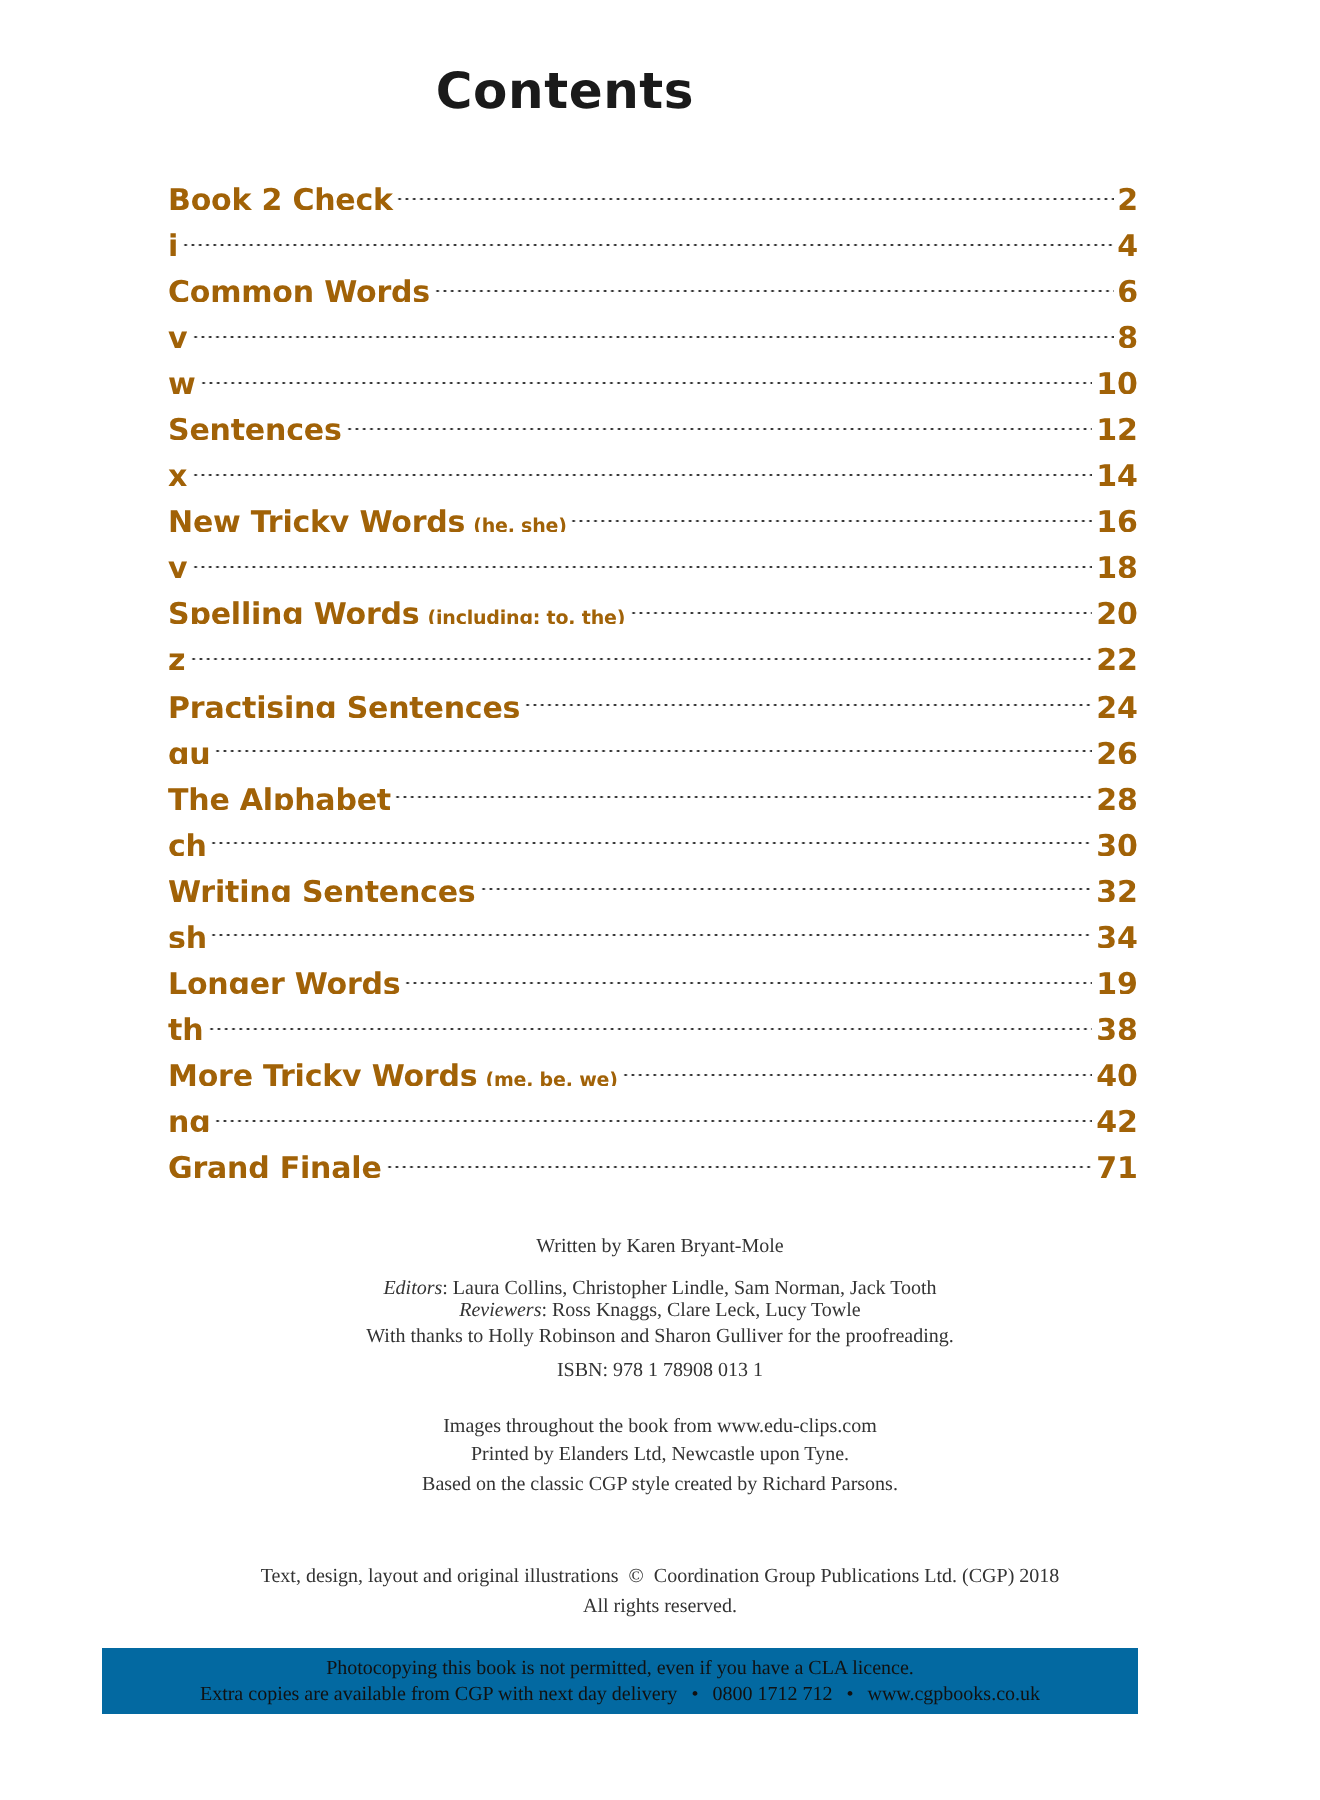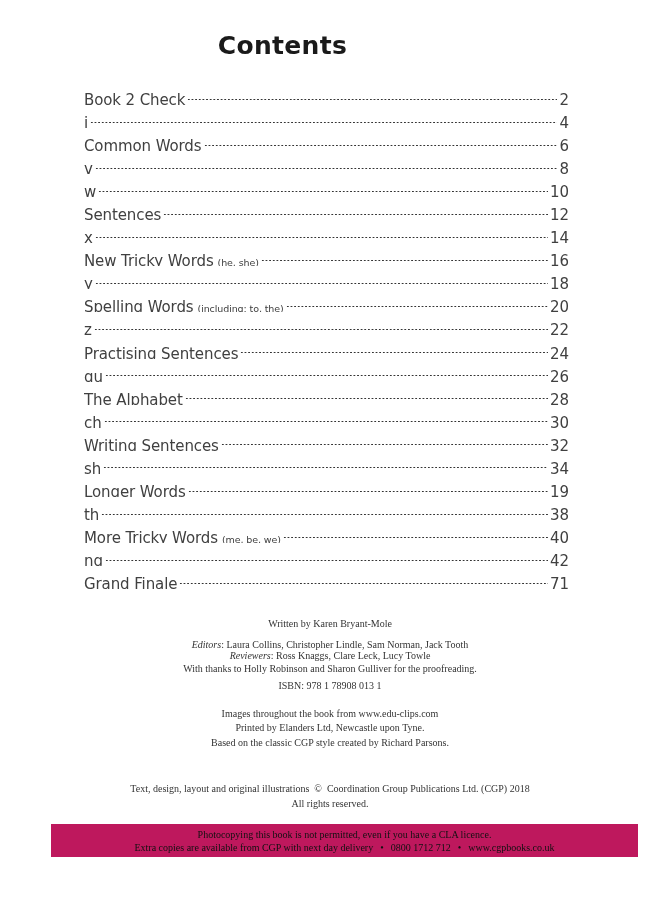--- a/index.html
+++ b/index.html
@@ -5,21 +5,21 @@
     html, body { margin: 0; padding: 0; background: #ffffff; }
     body { width: 660px; height: 900px; position: relative; overflow: hidden; color: #1a1a1a; }
     .title {
       position: absolute; left: 0; width: 565px; top: 31px; text-align: center;
       font-family: "DejaVu Sans", sans-serif; font-weight: bold; font-size: 25px; color: #1a1a1a;
       letter-spacing: 0.3px;
     }
     .toc { position: absolute; left: 84px; width: 485px; top: 82px; }
     .toc-row {
       display: flex; align-items: baseline; height: 23.05px; line-height: 23px;
-      font-family: "DejaVu Sans", sans-serif; font-size: 15px; color: #404040; font-weight: 400;
+      font-family: "DejaVu Sans", sans-serif; font-size: 15px; color: #a16207; font-weight: 700;
       white-space: nowrap; overflow: hidden;
     }
     .toc-label { flex: 0 0 auto; letter-spacing: -0.1px; }
     .toc-sub { font-size: 9.5px; margin-left: 4px; }
     .toc-dots {
       flex: 1 1 auto; overflow: hidden; margin: 0 1px; position: relative; height: 23px;
     }
     .toc-dots::before {
       content: "";
       position: absolute; left: 1px; right: 1px; bottom: 5px; height: 1.3px;
@@ -29,22 +29,22 @@
     .toc-page { flex: 0 0 auto; text-align: right; }
     .credits {
       position: absolute; left: 0; width: 660px; text-align: center;
       font-family: "Liberation Serif", serif; font-size: 10px; color: #333;
     }
     .credits div { line-height: 14.5px; white-space: nowrap; }
     .credits .gap { height: 6px; }
     .credits .gap-lg { height: 13px; }
     .credits em { font-style: italic; }
     .notice {
-      position: absolute; left: 51px; top: 824px; width: 587px; height: 33px;
-      background: #be185d; text-align: center;
+      position: absolute; left: 51px; top: 824px; width: 518px; height: 33px;
+      background: #0369a1; text-align: center;
       font-family: "Liberation Serif", serif; font-size: 10px; color: #111;
     }
     .notice div { line-height: 13px; white-space: nowrap; }
     .notice .l1 { padding-top: 4px; }
     .bullet { margin: 0 7px; }
   </style>
 </head>
 <body>
 
 <div class="title">Contents</div>

